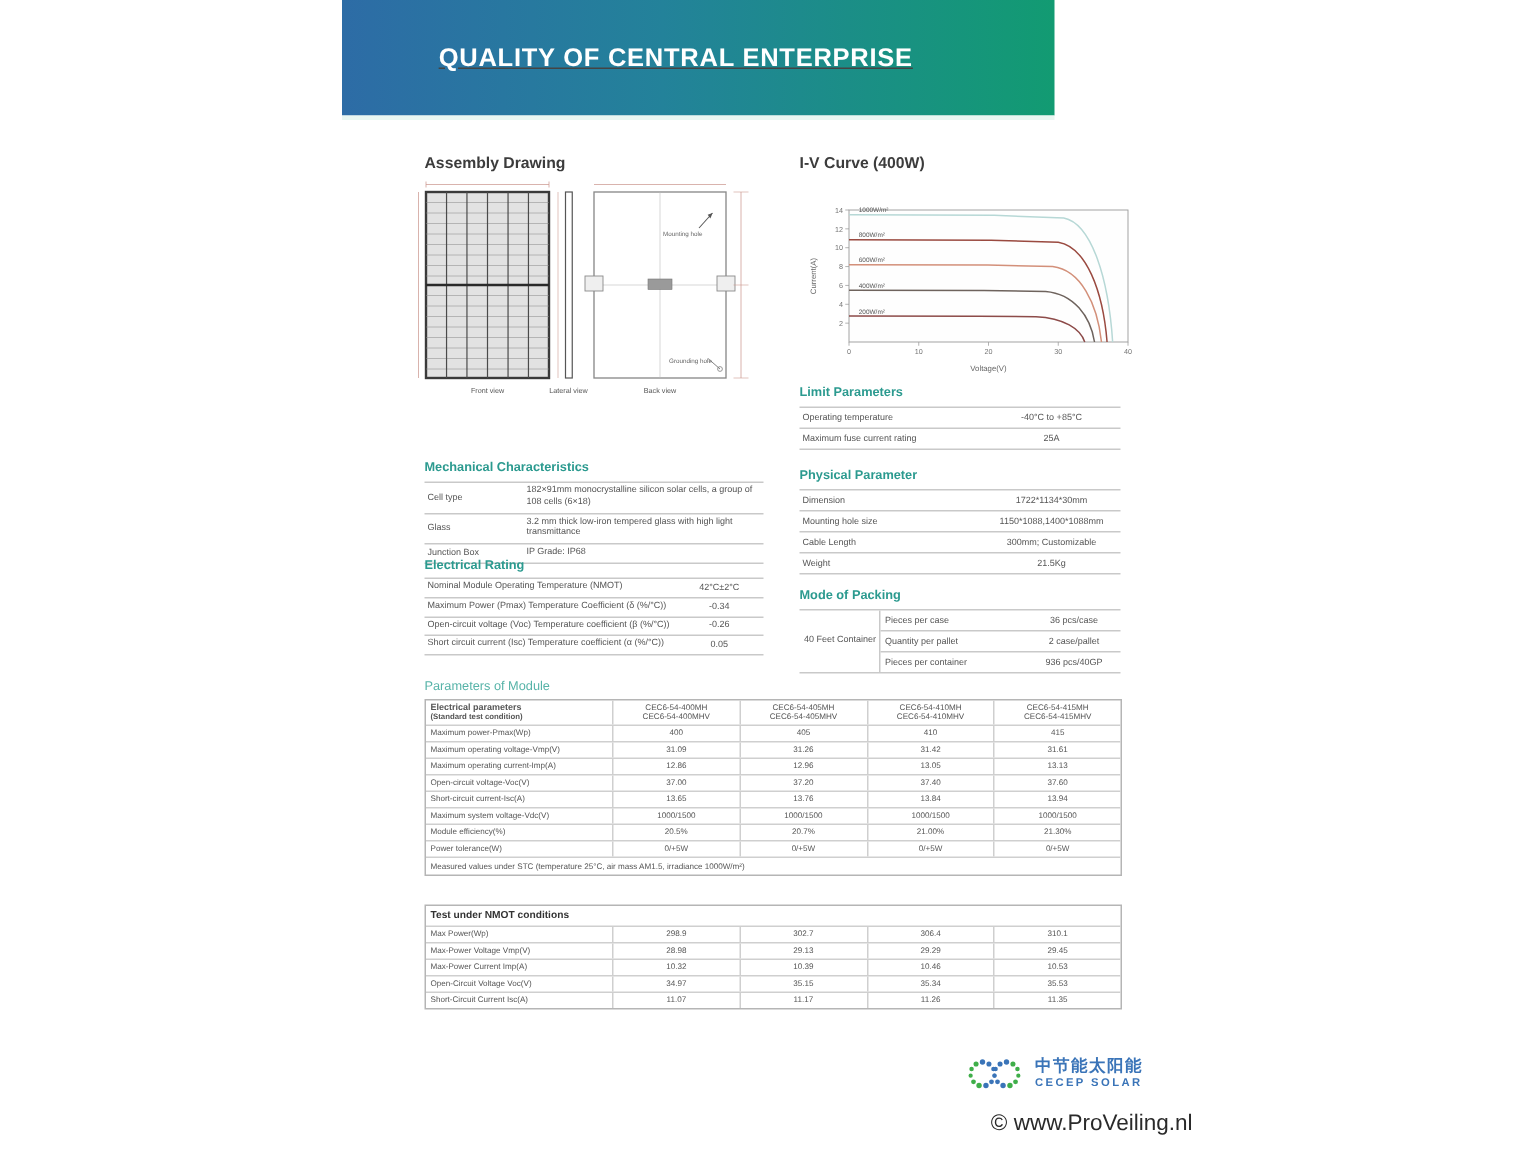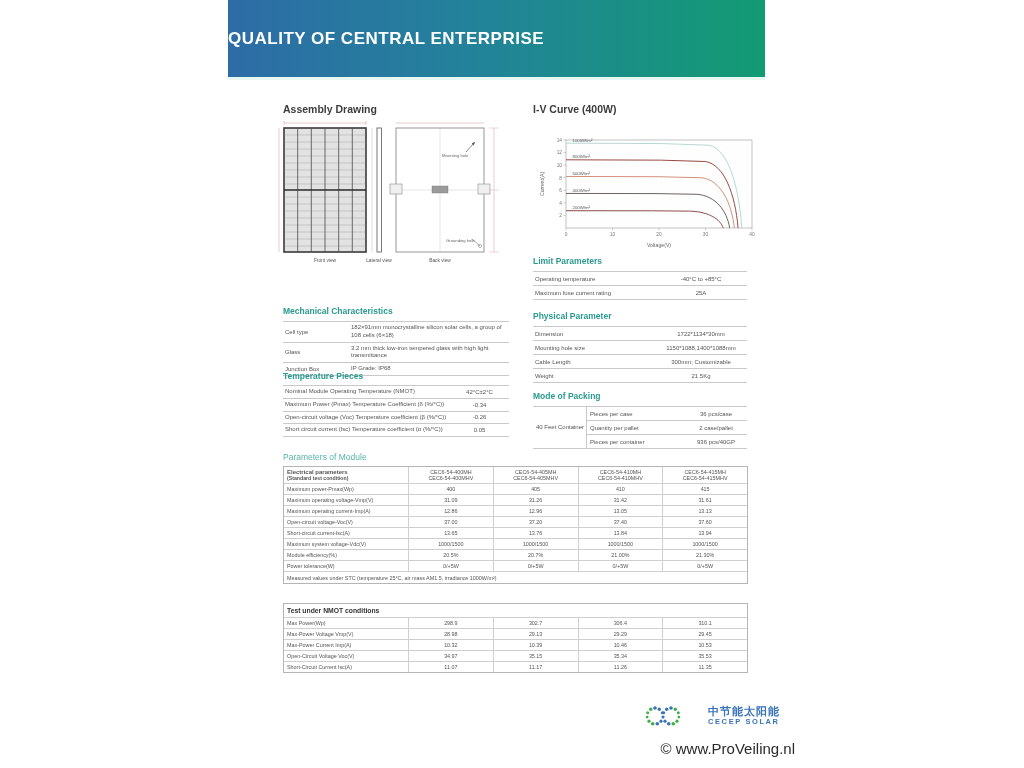--- a/index.html
+++ b/index.html
@@ -4,24 +4,25 @@
 <style>
   html,body{margin:0;padding:0;}
   body{
     width:1024px;height:768px;position:relative;background:#ffffff;
     font-family:"Liberation Sans","DejaVu Sans",sans-serif;color:#444;
     overflow:hidden;
   }
   .abs{position:absolute;}
   
   .banner{
-    left:228px;top:0;width:537px;height:77px;
+    left:228px;top:0;width:475px;height:77px;
     background:linear-gradient(90deg,#2d6ca6 0%,#23829a 45%,#129b72 100%);
-    display:flex;align-items:center;justify-content:flex-start;
+    display:flex;align-items:center;justify-content:center;
     border-bottom:3px solid #e9f7f2;
+    text-decoration:underline;
   }
   .banner span{color:#fff;font-weight:bold;font-size:17px;letter-spacing:.5px;}
   .banner .gap{width:30px;}
   
   .dark-head{font-size:10.5px;font-weight:bold;color:#3c3c3c;margin:0;text-align:center;}
   .teal-head{font-size:8.5px;font-weight:bold;color:#2b9a8f;margin:0;}
   .teal-head.light{font-weight:normal;color:#56b3a8;font-size:8.5px;}
   
   .kv{font-size:6px;color:#555;border-top:.5px solid #c9c9c9;}
   .kv .row{display:flex;border-bottom:.5px solid #c9c9c9;align-items:center;}
@@ -47,21 +48,21 @@
   .bigtbl .trow:last-child{border-bottom:none;}
   .bigtbl .c0{width:118px;flex:none;border-right:.5px solid #cfcfcf;padding:2px 3px;display:flex;flex-direction:column;justify-content:center;}
   .bigtbl .cv{flex:1;border-right:.5px solid #cfcfcf;text-align:center;display:flex;flex-direction:column;align-items:center;justify-content:center;padding:2px 0;}
   .bigtbl .cv:last-child{border-right:none;}
   .bigtbl .hdr .c0{font-weight:bold;font-size:6px;}
   .bigtbl .hdr .sub{font-weight:bold;font-size:5.2px;}
   .bigtbl .foot{padding:2.5px 3px;font-size:5.4px;}
   .bigtbl .capt{padding:3px 3px;font-weight:bold;font-size:6.8px;color:#333;border-bottom:.5px solid #cfcfcf;}
   
   .logo{display:flex;align-items:center;gap:6px;}
-  .logo .txt{display:flex;flex-direction:column;line-height:1.15;margin-left:18px;}
+  .logo .txt{display:flex;flex-direction:column;line-height:1.15;}
   .logo .cn{color:#3a74b8;font-weight:bold;font-size:11px;letter-spacing:1px;}
   .logo .en{color:#3a74b8;font-weight:bold;font-size:7.5px;letter-spacing:1.6px;}
   .watermark{font-size:15px;color:#2a2a2a;margin-left:28px;}
   svg text{font-family:"Liberation Sans","DejaVu Sans",sans-serif;}
 </style>
 </head>
 <body>
 
 <div class="abs banner">
   <span>QUALITY OF CENTRAL ENTERPRISE</span>
@@ -186,21 +187,21 @@
     <div class="row">
       <div class="lbl">Glass</div>
       <div class="val">3.2 mm thick low-iron tempered glass with high light transmittance</div>
     </div>
     <div class="row">
       <div class="lbl">Junction Box</div>
       <div class="val">IP Grade: IP68</div>
     </div>
   </div>
 
-<h3 class="abs teal-head" style="left:283px;top:371px;">Temperature Pieces</h3>
+<h3 class="abs teal-head" style="left:283px;top:371px;">Electrical Rating</h3>
 <div class="abs kv temp" style="left:283px;top:385px;width:226px;">
     <div class="row">
       <div class="lbl">Nominal Module Operating Temperature (NMOT)</div>
       <div class="val">42°C±2°C</div>
     </div>
     <div class="row">
       <div class="lbl">Maximum Power (Pmax) Temperature Coefficient (δ (%/°C))</div>
       <div class="val">-0.34</div>
     </div>
     <div class="row">

